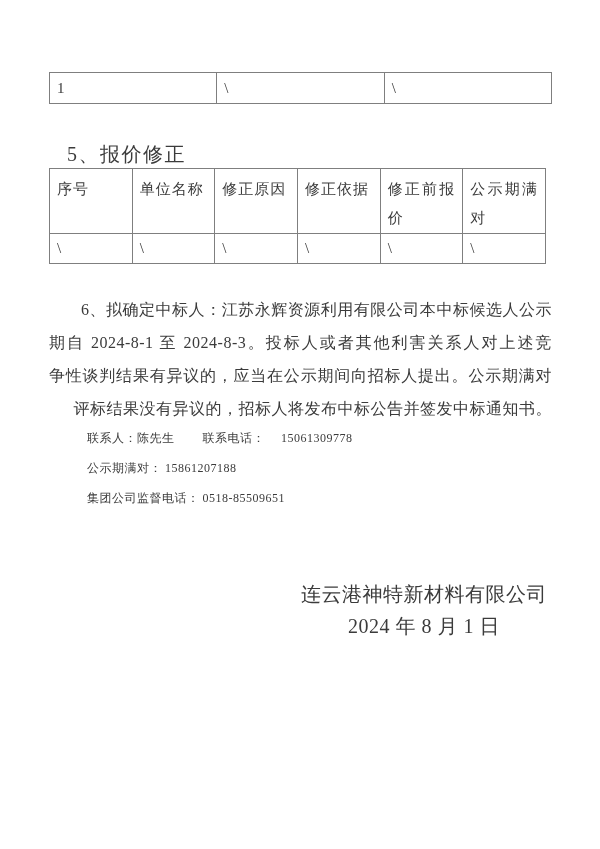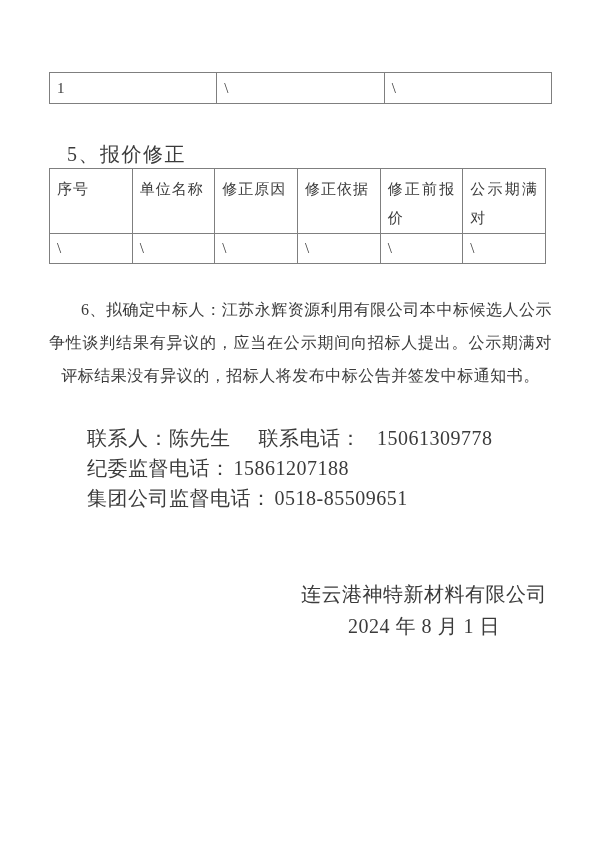--- a/index.html
+++ b/index.html
@@ -86,30 +86,30 @@
     font-size: 16px;
     line-height: 33px;
     letter-spacing: 0.5px;
   }
   .para .line {
     text-align: justify;
     text-align-last: justify;
   }
   .para .line.first { text-indent: 32px; }
   .para .line.last {
-    text-align: center;
+    text-align: right;
     text-align-last: auto;
   }
 
   
   .contacts {
     position: absolute;
     top: 423px;
     left: 87px;
-    font-size: 20px;
+    font-size: 12px;
     line-height: 30px;
     letter-spacing: 0.5px;
     white-space: nowrap;
     font-family: Liberation Serif, serif;
   }
   .contacts .gap-label { margin-left: 28px; }
   .contacts .gap-num   { margin-left: 16px; }
   .contacts .gap-sm    { margin-left: 3px; }
 
   
@@ -157,30 +157,31 @@
         <td>\</td>
         <td>\</td>
         <td>\</td>
         <td>\</td>
       </tr>
     </tbody>
   </table>
 
   <div class="para">
     <div class="line first">6、拟确定中标人：江苏永辉资源利用有限公司本中标候选人公示</div>
+    <div class="line">期自 2024-8-1 至 2024-8-3。投标人或者其他利害关系人对上述竞</div>
     <div class="line">争性谈判结果有异议的，应当在公示期间向招标人提出。公示期满对</div>
     <div class="line last">评标结果没有异议的，招标人将发布中标公告并签发中标通知书。</div>
   </div>
 
   <div class="contacts">
     <div>
       <span>联系人：</span><span>陈先生</span><span class="gap-label">联系电话：</span><span class="gap-num">15061309778</span>
     </div>
     <div>
-      <span>纪委监督电话：</span><span class="gap-sm">15861207188</span>
+      <span>公示期满对：</span><span class="gap-sm">15861207188</span>
     </div>
     <div>
       <span>集团公司监督电话：</span><span class="gap-sm">0518-85509651</span>
     </div>
   </div>
 
   <div class="signature">
     <div>连云港神特新材料有限公司</div>
     <div>2024 年 8 月 1 日</div>
   </div>

